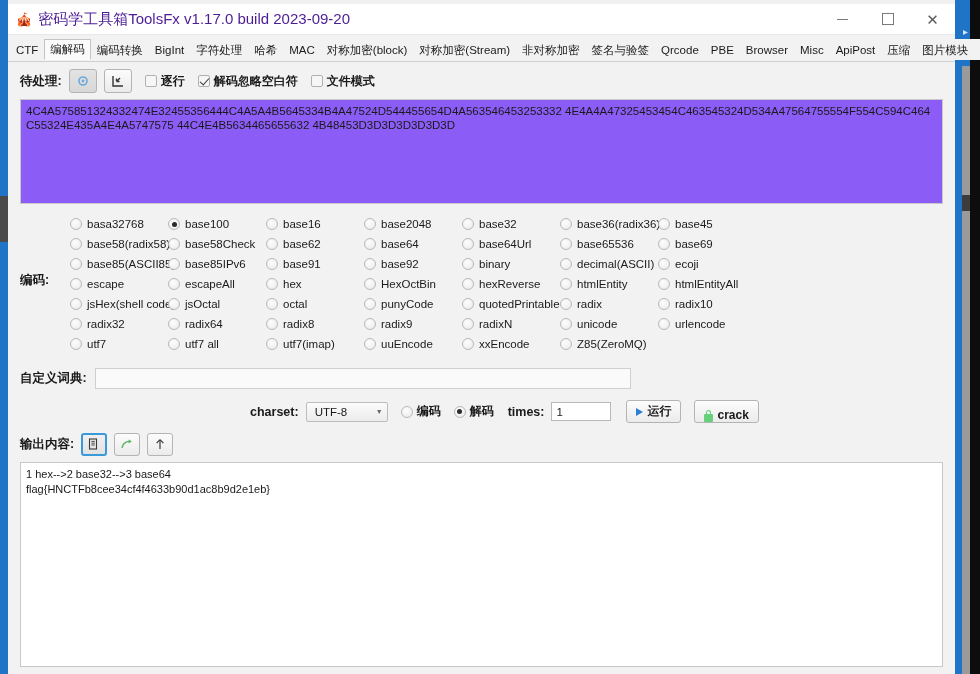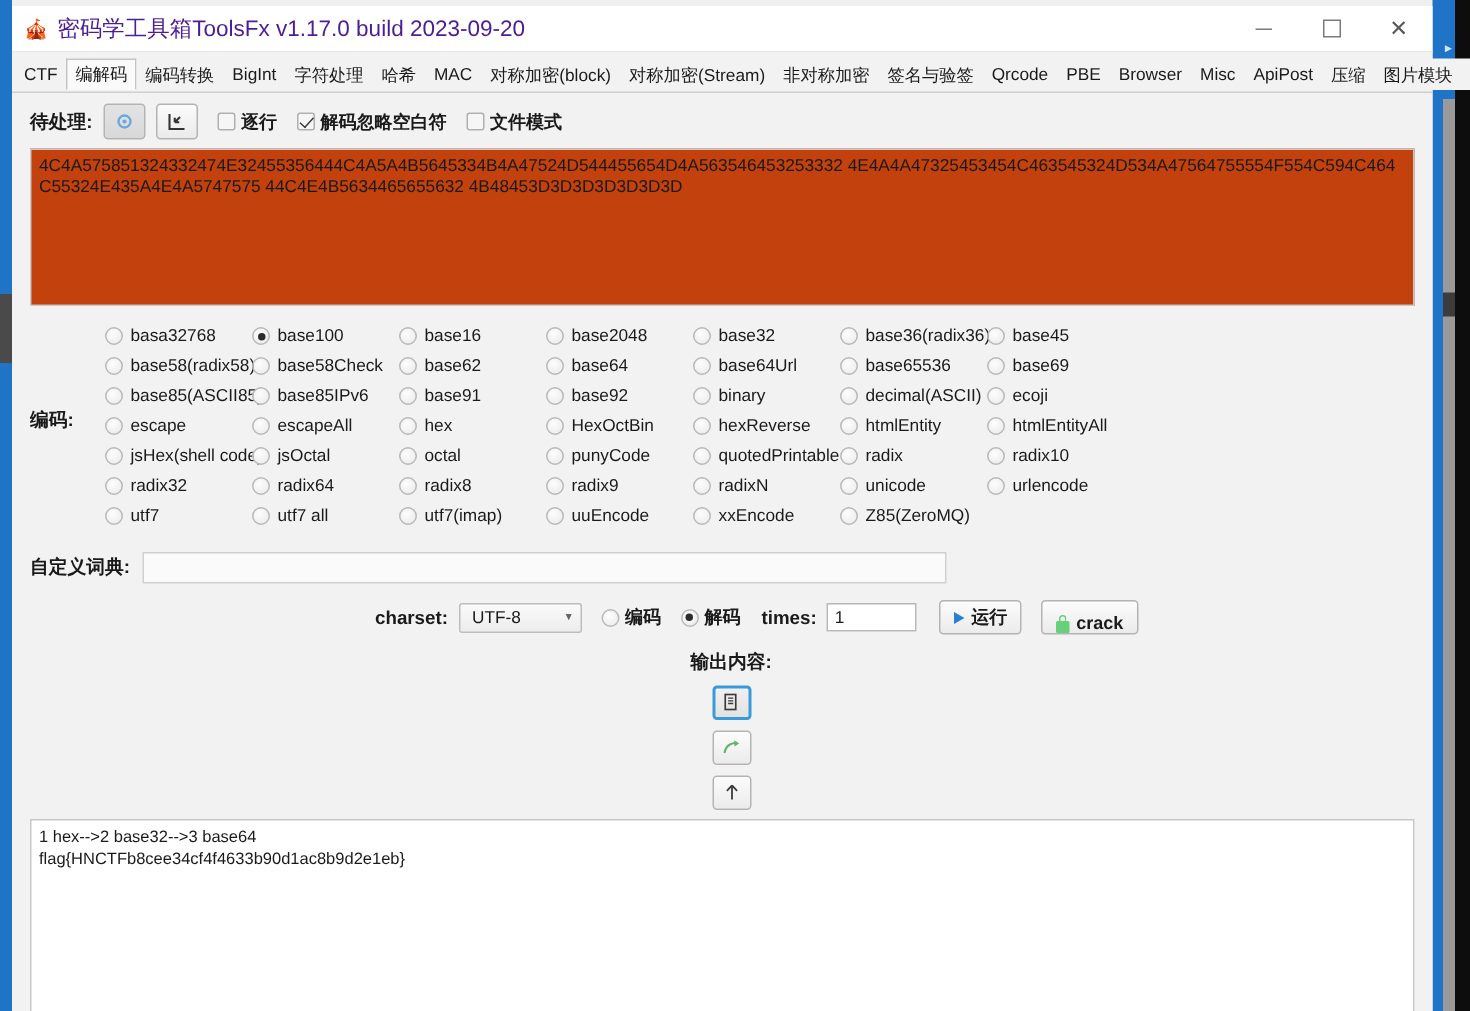--- a/index.html
+++ b/index.html
@@ -204,21 +204,21 @@
     left: 3px; top: 0px;
     width: 4px; height: 8px;
     border: solid #3c3c3c;
     border-width: 0 1.6px 1.6px 0;
     transform: rotate(42deg);
   }
 
   .textarea-main {
     margin: 0 12px;
     height: 105px;
-    background: #c2410c;
+    background: #8b5cf6;
     border: 1px solid #c8c8c8;
     font-size: 11.5px;
     color: #1a1a1a;
     padding: 4px 5px;
     box-sizing: border-box;
     overflow: hidden;
     word-break: break-all;
     line-height: 14px;
     font-family: "Liberation Sans", sans-serif;
   }
@@ -359,21 +359,20 @@
     border-radius: 3px 3px 0 0;
     box-sizing:border-box;
   }
 
   
   .out-row {
     display: flex;
     align-items: center;
     gap: 7px;
     margin: 10px 0 0 12px;
-    flex-direction: column;
   }
   .out-btn {
     width: 26px; height: 23px;
     border: 1px solid #b4b4b4;
     border-radius: 3px;
     background: linear-gradient(#fcfcfc, #ebebeb);
     display:flex; align-items:center; justify-content:center;
     box-sizing: border-box;
   }
   .out-btn.focus {

